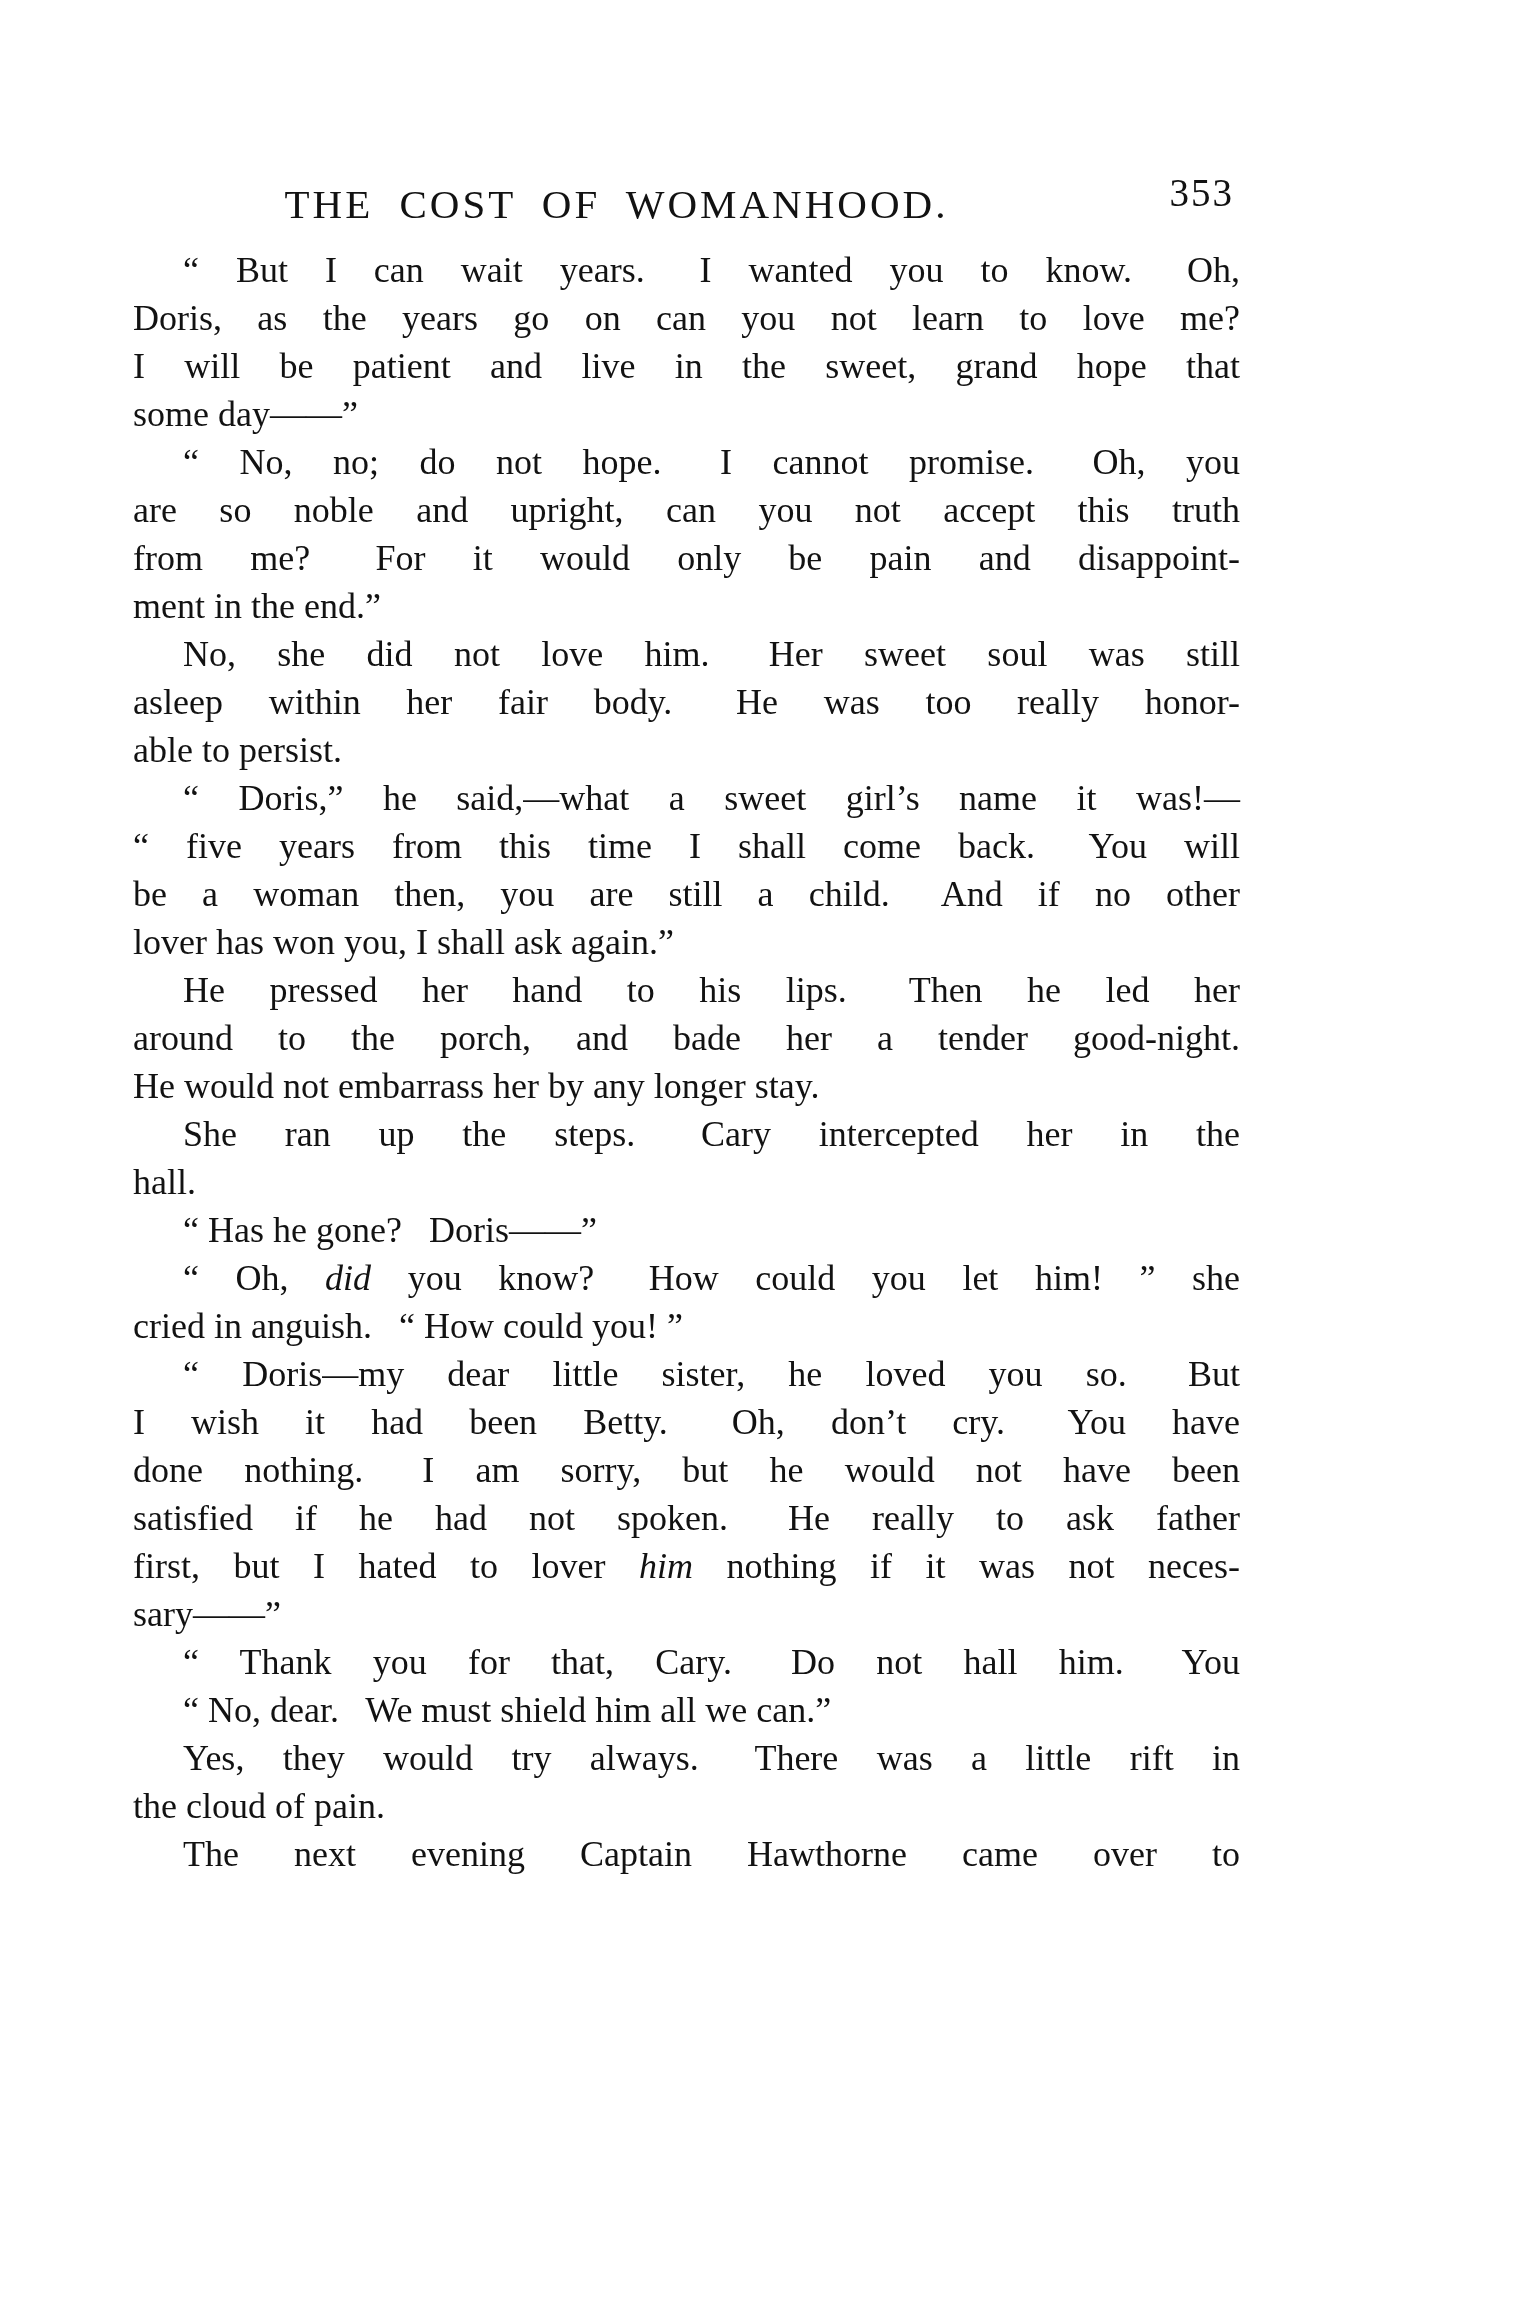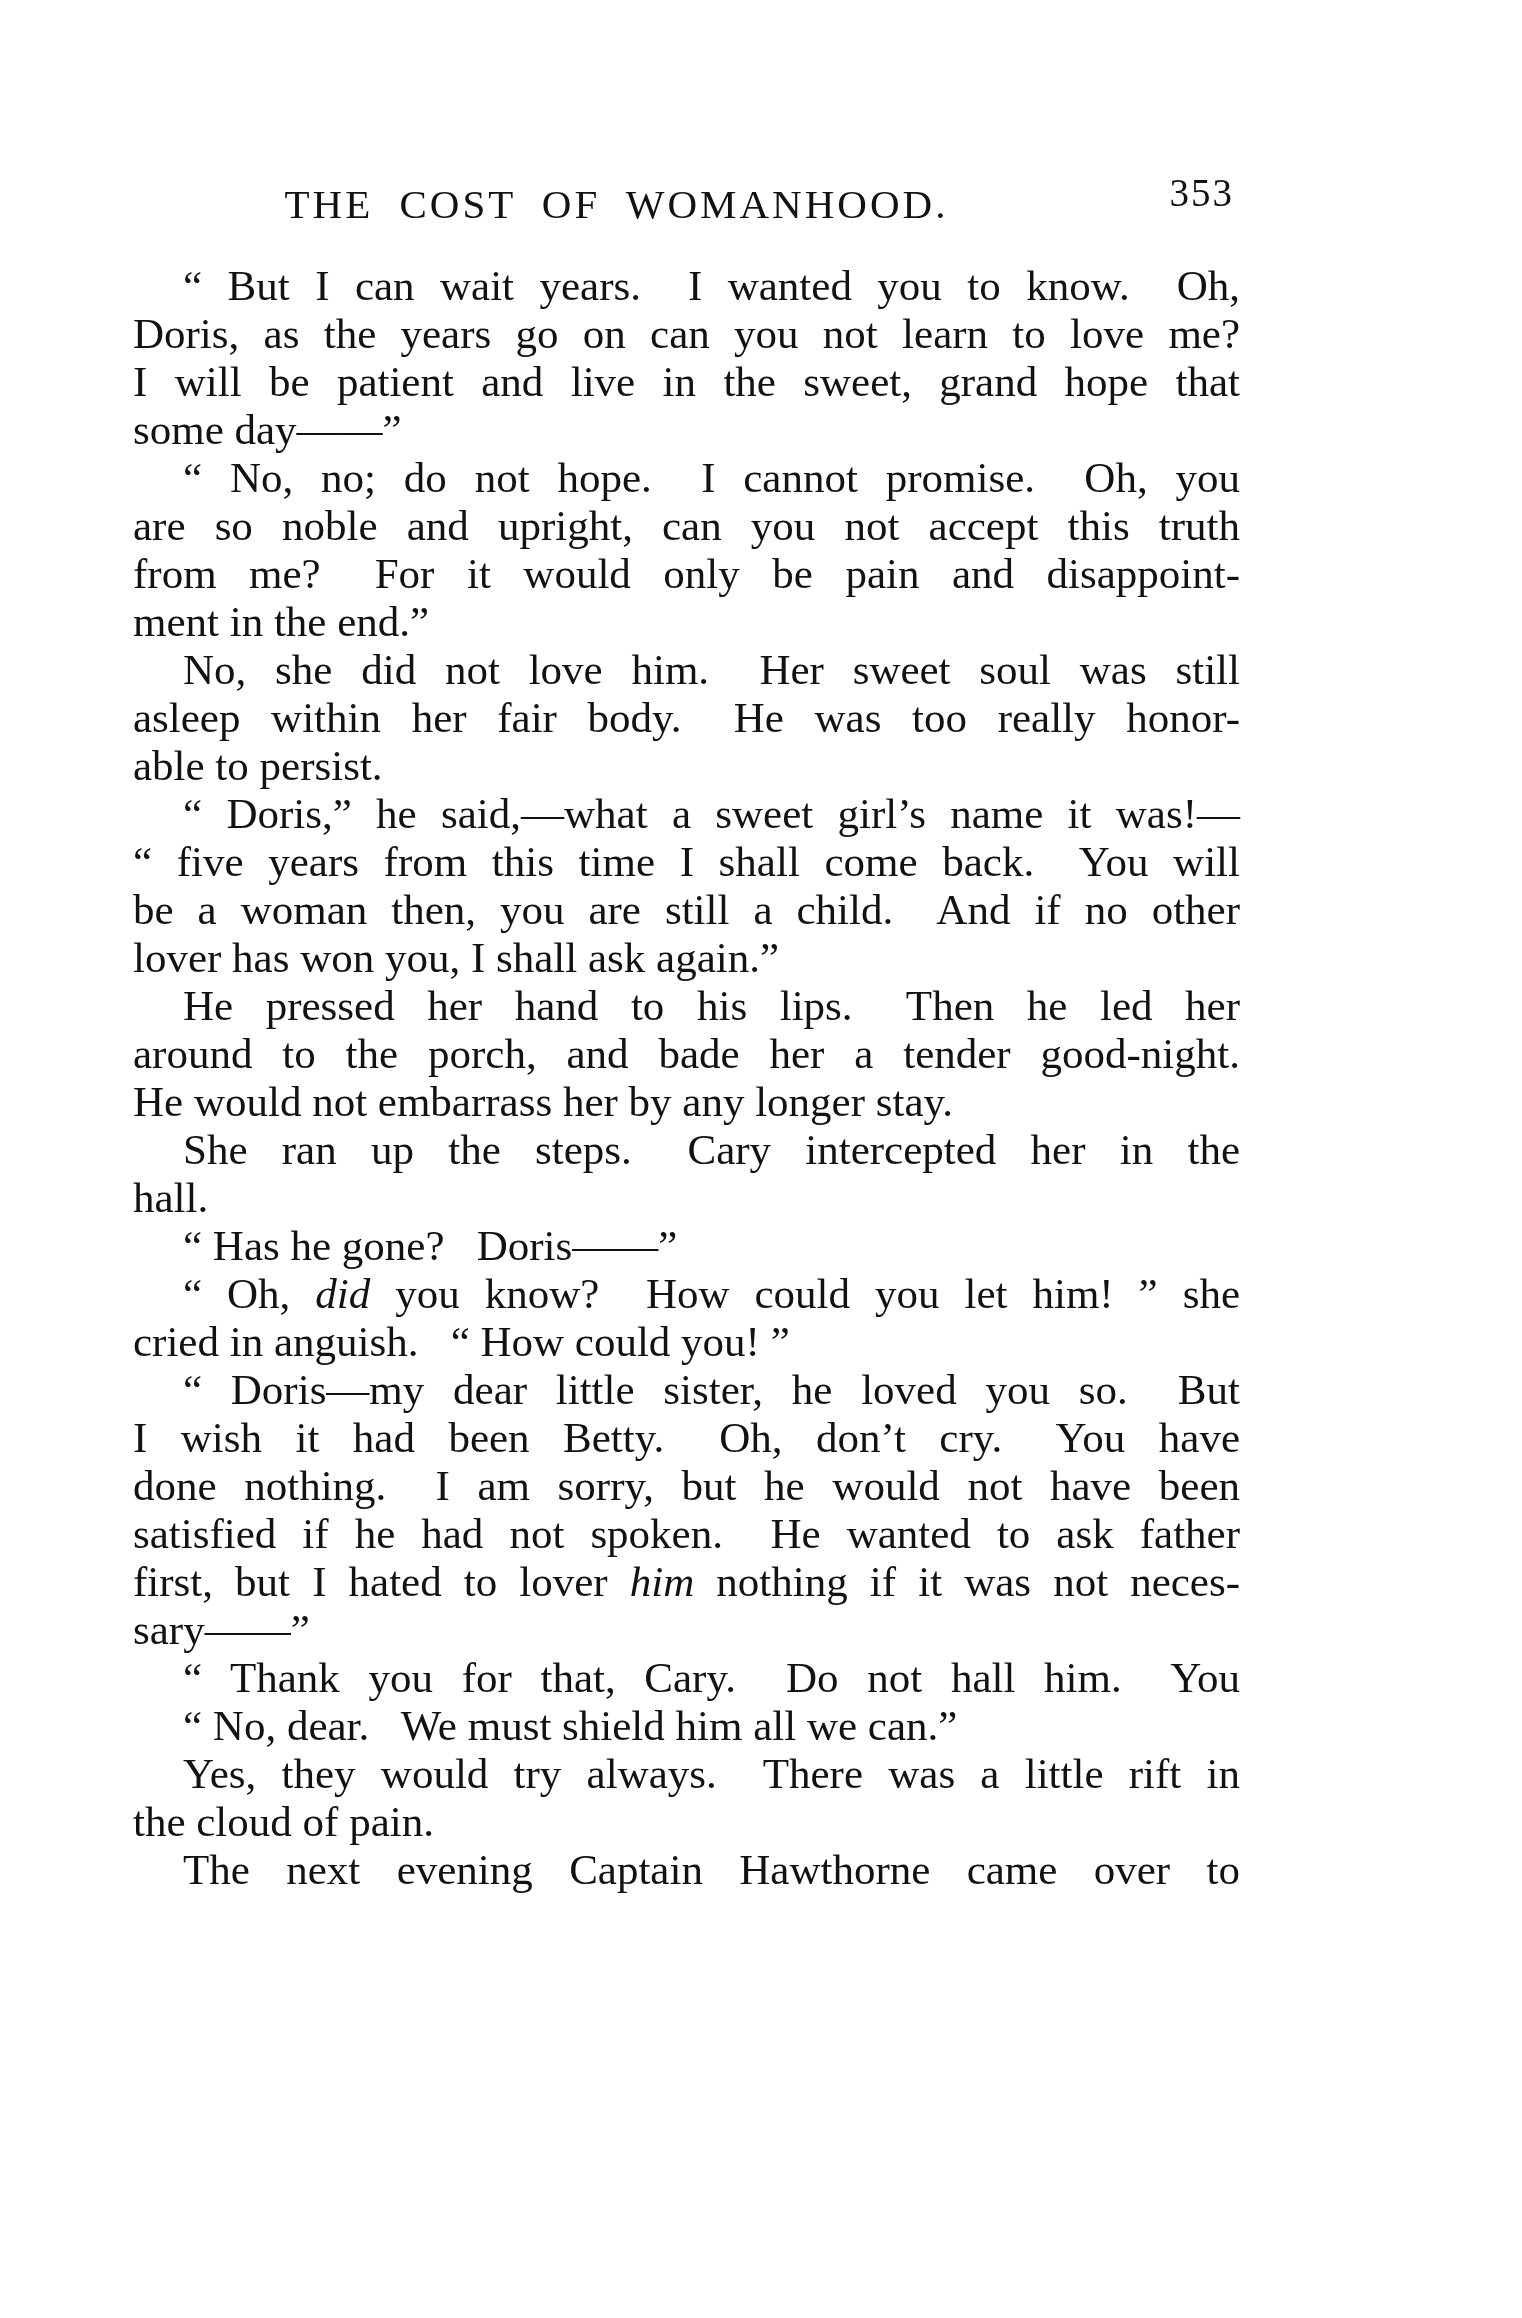--- a/index.html
+++ b/index.html
@@ -38,22 +38,22 @@
     margin-top: 14px;
   }
   .page-number {
     position: absolute;
     right: 6px;
     top: 4px;
     font-size: 39px;
     letter-spacing: 2px;
   }
   .page-body {
-    margin-top: 44px;
-    font-size: 43px;
+    margin-top: 28px;
+    font-size: 36px;
     line-height: 48px;
   }
   .line {
     text-align: left;
     white-space: normal;
   }
   .line.just {
     text-align: justify;
     text-align-last: justify;
   }
@@ -92,21 +92,21 @@
       <div class="line just"><span>around to the porch, and bade her a tender good-night.</span></div>
       <div class="line"><span>He would not embarrass her by any longer stay.</span></div>
       <div class="line indent just"><span>She ran up the steps.  Cary intercepted her in the</span></div>
       <div class="line"><span>hall.</span></div>
       <div class="line indent"><span>“ Has he gone?  Doris——”</span></div>
       <div class="line indent just"><span>“ Oh, </span><i>did</i><span> you know?  How could you let him! ” she</span></div>
       <div class="line"><span>cried in anguish.  “ How could you! ”</span></div>
       <div class="line indent just"><span>“ Doris—my dear little sister, he loved you so.  But</span></div>
       <div class="line just"><span>I wish it had been Betty.  Oh, don’t cry.  You have</span></div>
       <div class="line just"><span>done nothing.  I am sorry, but he would not have been</span></div>
-      <div class="line just"><span>satisfied if he had not spoken.  He wanted to ask father</span></div>
+      <div class="line just"><span>satisfied if he had not spoken.  He really to ask father</span></div>
       <div class="line just"><span>first, but I hated to lover </span><i>him</i><span> nothing if it was not neces-</span></div>
       <div class="line"><span>sary——”</span></div>
       <div class="line indent just"><span>“ Thank you for that, Cary.  Do not hall him.  You</span></div>
       <div class="line indent"><span>“ No, dear.  We must shield him all we can.”</span></div>
       <div class="line indent just"><span>Yes, they would try always.  There was a little rift in</span></div>
       <div class="line"><span>the cloud of pain.</span></div>
       <div class="line indent just"><span>The next evening Captain Hawthorne came over to</span></div>
     </div>
 </div>
 

